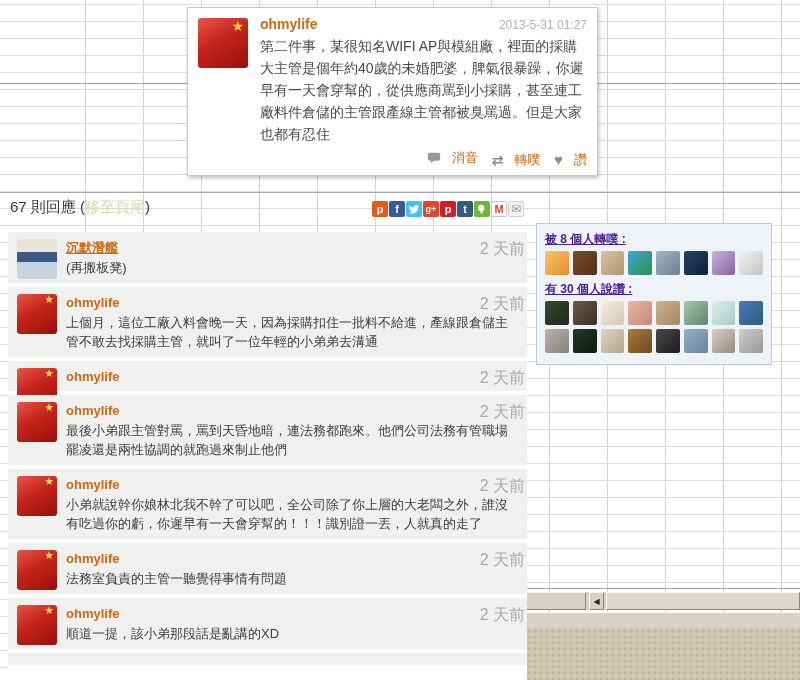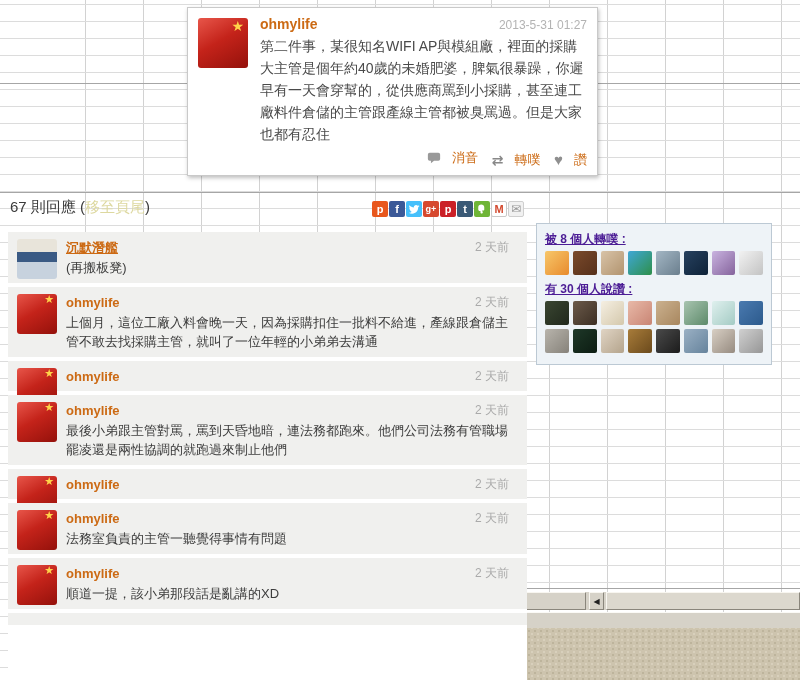--- a/index.html
+++ b/index.html
@@ -47,21 +47,21 @@
   .thumb-row.tight{margin:4px 0 3px 0;}
 
   
   .comments{position:absolute;left:8px;top:232px;width:519px;height:448px;overflow:hidden;
     background:#fff;display:flex;flex-direction:column;gap:4px;}
   .c-card{position:relative;background:#f0f0ee;border-radius:0;padding:6px 14px 6px 58px;box-sizing:border-box;}
   .c-avatar{position:absolute;left:9px;top:7px;width:40px;height:40px;border-radius:3px;overflow:hidden;cursor:pointer;}
   .c-avatar .star{position:absolute;top:-1px;right:3px;font-size:11px;color:#ffd34a;line-height:13px;}
   .c-author{font-size:13px;font-weight:bold;color:#cc6a14;line-height:16px;cursor:pointer;display:inline-block;}
   .c-author.nick{text-decoration:underline;}
-  .c-time{position:absolute;right:18px;top:7px;font-size:12px;color:#aaa;}
+  .c-time{position:absolute;right:2px;top:7px;font-size:16px;color:#aaa;}
   .c-text{font-size:13px;line-height:19px;color:#3c3c3c;margin-top:2px;}
 
   
   .xl-scroll{position:absolute;left:520px;top:592px;width:280px;height:18px;background:#d6d2c8;display:flex;align-items:stretch;}
   .raised{border-top:1px solid #f8f6f0;border-left:1px solid #f8f6f0;border-right:1px solid #8a867c;border-bottom:1px solid #8a867c;box-sizing:border-box;}
   .xl-tabs{width:66px;background:#d6d2c8;}
   .xl-btn{width:15px;margin-left:3px;background:#d6d2c8;display:flex;align-items:center;justify-content:center;
     font-size:8px;color:#222;cursor:pointer;}
   .xl-track{flex:1;margin-left:2px;background:#dcd8ce;cursor:pointer;}
   .xl-band{position:absolute;left:520px;top:612px;width:280px;height:16px;background:#d6d2c8;border-top:1px solid #fbfaf6;}
@@ -227,20 +227,21 @@
       <span class="c-time">2 天前</span>
       <div class="c-text">最後小弟跟主管對罵，罵到天昏地暗，連法務都跑來。他們公司法務有管職場罷凌還是兩性協調的就跑過來制止他們</div>
     </div>
 
     <div class="c-card">
       <span class="c-avatar" style="background:linear-gradient(150deg,#e8564a,#c4231a 45%,#94110b)">
           <span class="star">★</span>
         </span>
       <span class="c-author">ohmylife</span>
       <span class="c-time">2 天前</span>
+      <div class="c-text">小弟就說幹你娘林北我不幹了可以吧，全公司除了你上層的大老闆之外，誰沒有吃過你的虧，你遲早有一天會穿幫的！！！識別證一丟，人就真的走了</div>
     </div>
 
     <div class="c-card">
       <span class="c-avatar" style="background:linear-gradient(150deg,#e8564a,#c4231a 45%,#94110b)">
           <span class="star">★</span>
         </span>
       <span class="c-author">ohmylife</span>
       <span class="c-time">2 天前</span>
       <div class="c-text">法務室負責的主管一聽覺得事情有問題</div>
     </div>

